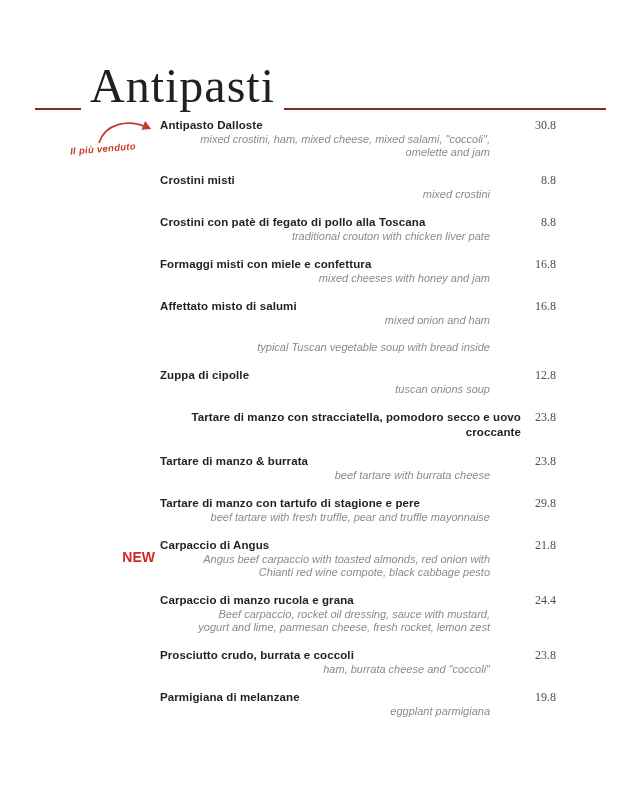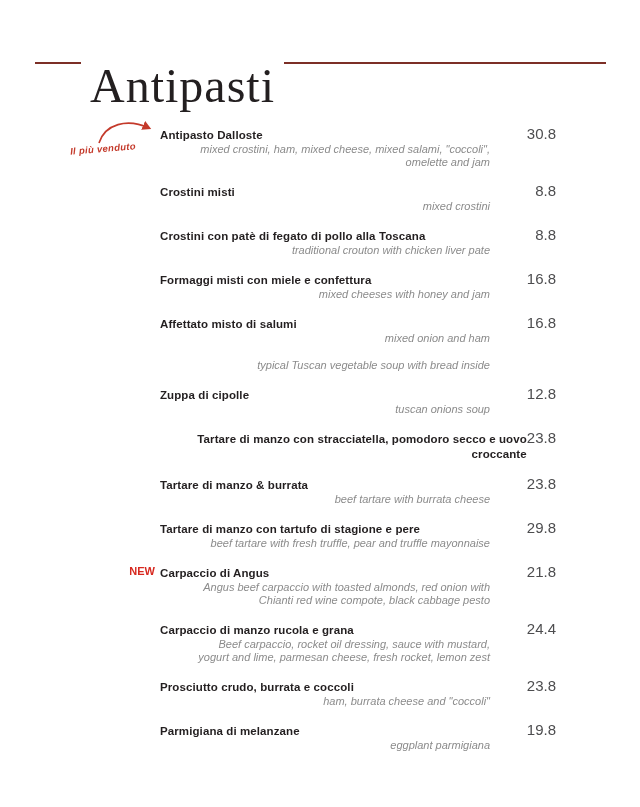--- a/index.html
+++ b/index.html
@@ -13,22 +13,22 @@
   }
   .page {
     position: relative;
     width: 100%;
     height: 100%;
     padding: 62px 34px 0 35px;
   }
   
   .title-row {
     display: flex;
-    align-items: flex-start;
-    margin-bottom: 16px;
+    align-items: flex-end;
+    margin-bottom: 8px;
   }
   .rule {
     height: 2px;
     background: #7c2f26;
   }
   .rule-left { width: 46px; }
   .rule-right { flex: 1; }
   h1.title {
     font-family: "Liberation Serif", "DejaVu Serif", serif;
     font-weight: 400;
@@ -69,41 +69,42 @@
     align-items: baseline;
   }
   .item-name {
     font-size: 11.5px;
     font-weight: bold;
     color: #231f20;
     line-height: 15px;
     letter-spacing: 0.1px;
   }
   .item-price {
-    font-size: 15px;
+    font-size: 12px;
     color: #4d4d4f;
-    margin-left: 0;
+    margin-left: 14px;
     white-space: nowrap;
     line-height: 15px;
+    font-family: Liberation Serif, serif;
   }
   .item-desc {
     font-size: 11px;
     font-style: italic;
     color: #8b8b8b;
     line-height: 13px;
     max-width: 330px;
     white-space: pre-line;
   }
   .new-badge {
     position: absolute;
     right: calc(100% + 5px);
-    top: 0;
+    top: 12px;
     color: #d7281f;
     font-weight: bold;
-    font-size: 11px;
+    font-size: 14px;
     line-height: 15px;
   }
 </style>
 </head>
 <body>
 
 <div class="page">
 
   <div class="title-row">
     <span class="rule rule-left"></span>

